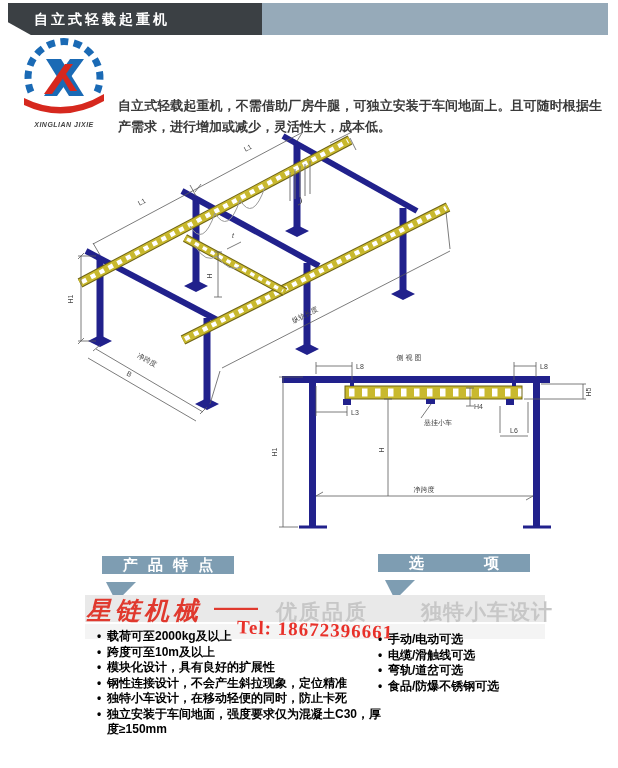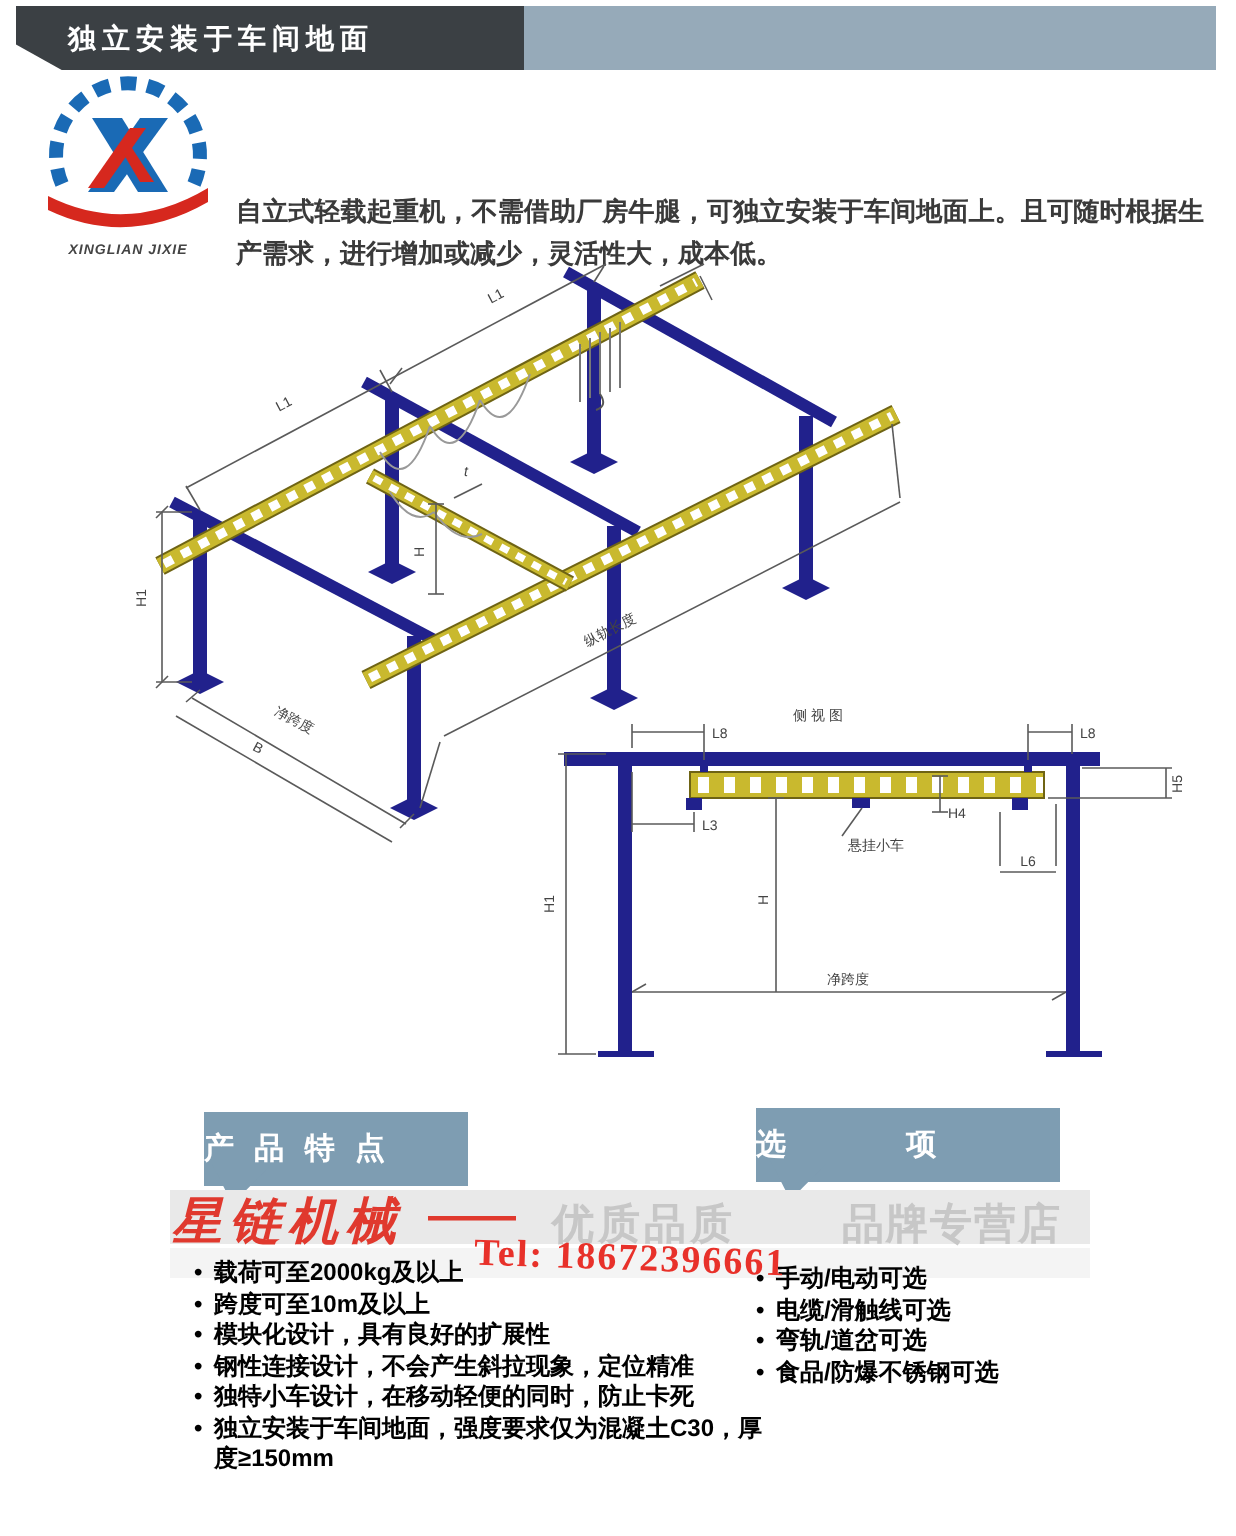--- a/index.html
+++ b/index.html
@@ -14,22 +14,22 @@
   .logo{position:absolute;left:8px;top:34px;width:112px;height:100px;}
   
   .intro{position:absolute;left:118px;top:82px;width:484px;font-size:13px;font-weight:bold;
          color:#3a3a3a;line-height:21px;text-align:justify;}
   
   .draw{position:absolute;left:0;top:130px;width:618px;height:430px;}
   svg text{font-family:"Liberation Sans","DejaVu Sans",sans-serif;fill:#444;font-size:7px;}
   svg text.cn{font-size:7px;}
   svg .dim{stroke:#5a5a5a;stroke-width:.8;fill:none;}
   
-  .badge{position:absolute;height:37px;background:#7e9db2;color:#fff;font-weight:bold;font-size:15px;
-         display:flex;align-items:center;}
+  .badge{position:absolute;height:18px;background:#7e9db2;color:#fff;font-weight:bold;font-size:15px;
+         display:flex;align-items:center;justify-content:center;}
   .badge1{left:102px;top:556px;width:132px;word-spacing:6px;}
   .badge2{left:378px;top:554px;width:152px;word-spacing:56px;}
   .ptr{position:absolute;width:30px;height:20px;background:#7e9db2;clip-path:polygon(0 0,100% 0,34% 100%);}
   .ptr1{left:106px;top:582px;}
   .ptr2{left:385px;top:580px;}
   
   .band1{position:absolute;left:85px;top:595px;width:460px;height:27px;background:#e9e9e9;}
   .band2{position:absolute;left:85px;top:624px;width:460px;height:15px;background:#f4f4f4;}
   .wm-brand{position:absolute;left:86px;top:594px;font-family:"Liberation Serif","DejaVu Serif",serif;
             font-style:italic;font-weight:bold;font-size:25px;color:#e0392e;letter-spacing:4px;}
@@ -44,21 +44,21 @@
   .list li::before{content:"•";position:absolute;left:0;top:0;}
   .features{left:85px;top:617px;width:284px;}
   .options{left:366px;top:620px;width:175px;}
 </style>
 </head>
 <body>
 
 <div class="page">
 
   <div class="hdr-dark">
-    <div class="t">独立安装于车间地面</div>
+    <div class="t">自立式轻载起重机</div>
   </div>
   <div class="hdr-light"></div>
 
   <div class="logo">
     <svg width="112" height="100" viewBox="0 0 112 100">
       <path d="M23,58 A36,36 0 1 1 89,58" fill="none" stroke="#1a6ab5" stroke-width="7" stroke-dasharray="8 5.5"></path>
       <polygon points="38,25 53,25 76,62 61,62" fill="#1a6ab5"></polygon>
       <polygon points="62,25 76,25 49,62 36,62" fill="#1a6ab5"></polygon>
       <polygon points="57,30 65,30 44,60 36,60" fill="#d6281e"></polygon>
       <polygon points="52,40 58,40 69,57 62,57" fill="#d6281e"></polygon>
@@ -245,21 +245,21 @@
   <div class="badge badge2">
     <span>选 项</span>
   </div>
   <div class="ptr ptr2"></div>
 
   <div class="band1"></div>
   <div class="band2"></div>
   <div class="wm-brand">星链机械</div>
   <div class="wm-dash">——</div>
   <div class="wm-q1">优质品质</div>
-  <div class="wm-q2">品牌专营店</div>
+  <div class="wm-q2">独特小车设计</div>
   <div class="tel">Tel: 18672396661</div>
 
   <ul class="list features">
     <li>载荷可至2000kg及以上</li>
     <li>跨度可至10m及以上</li>
     <li>模块化设计，具有良好的扩展性</li>
     <li>钢性连接设计，不会产生斜拉现象，定位精准</li>
     <li>独特小车设计，在移动轻便的同时，防止卡死</li>
     <li>独立安装于车间地面，强度要求仅为混凝土C30，厚度≥150mm</li>
   </ul>

